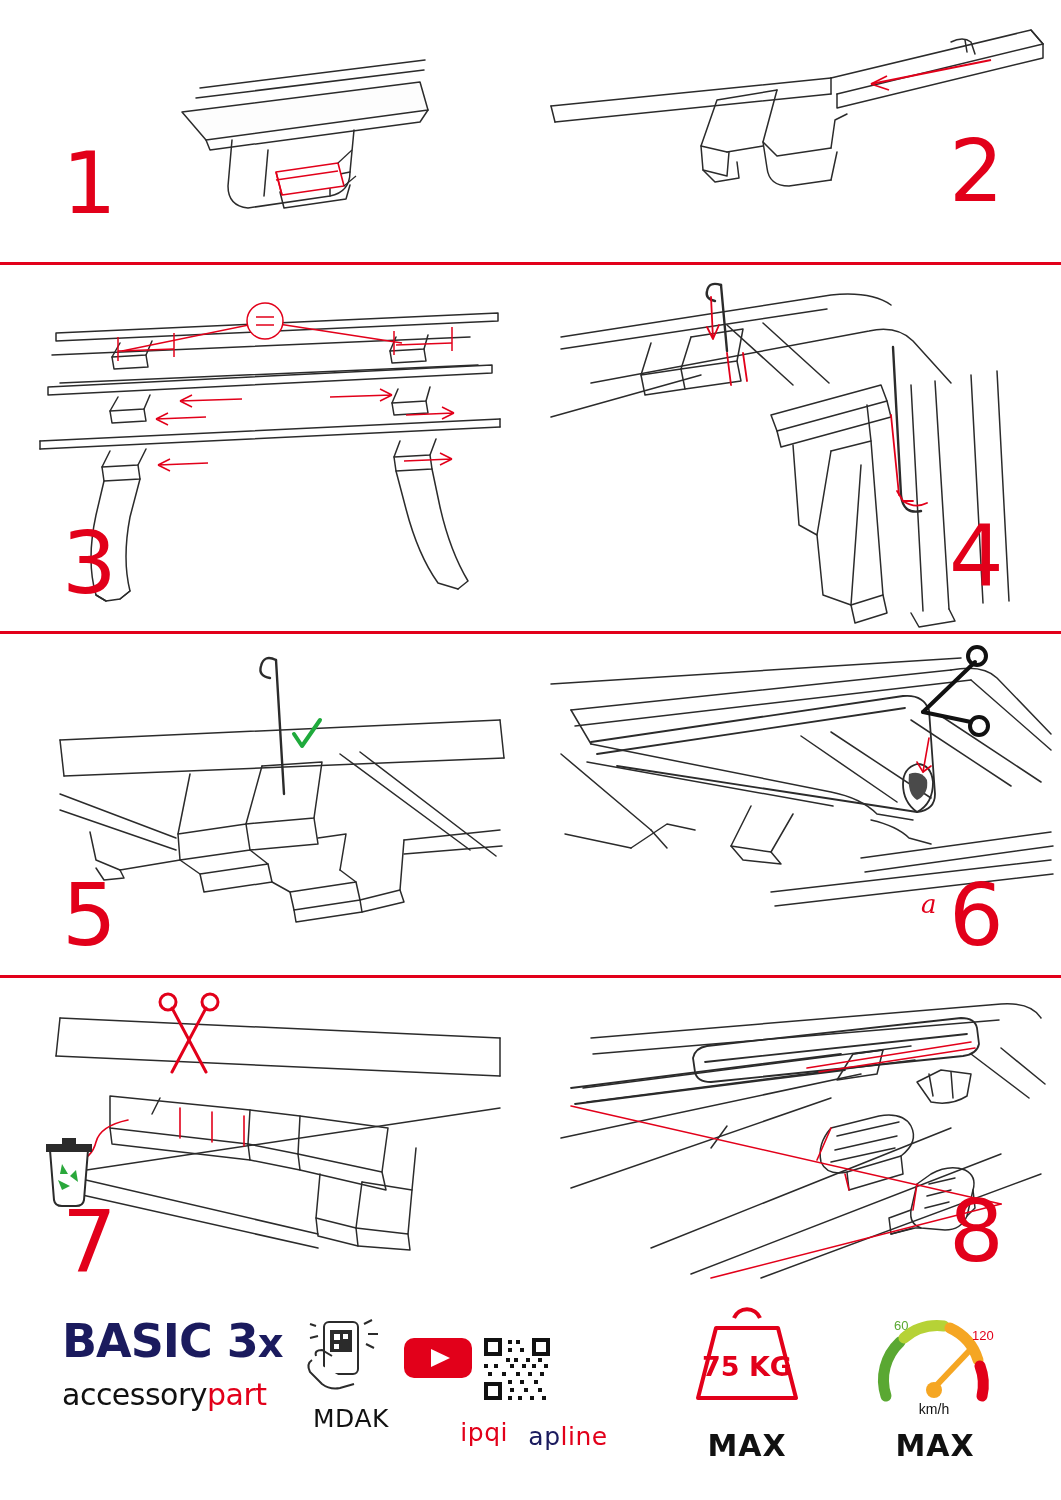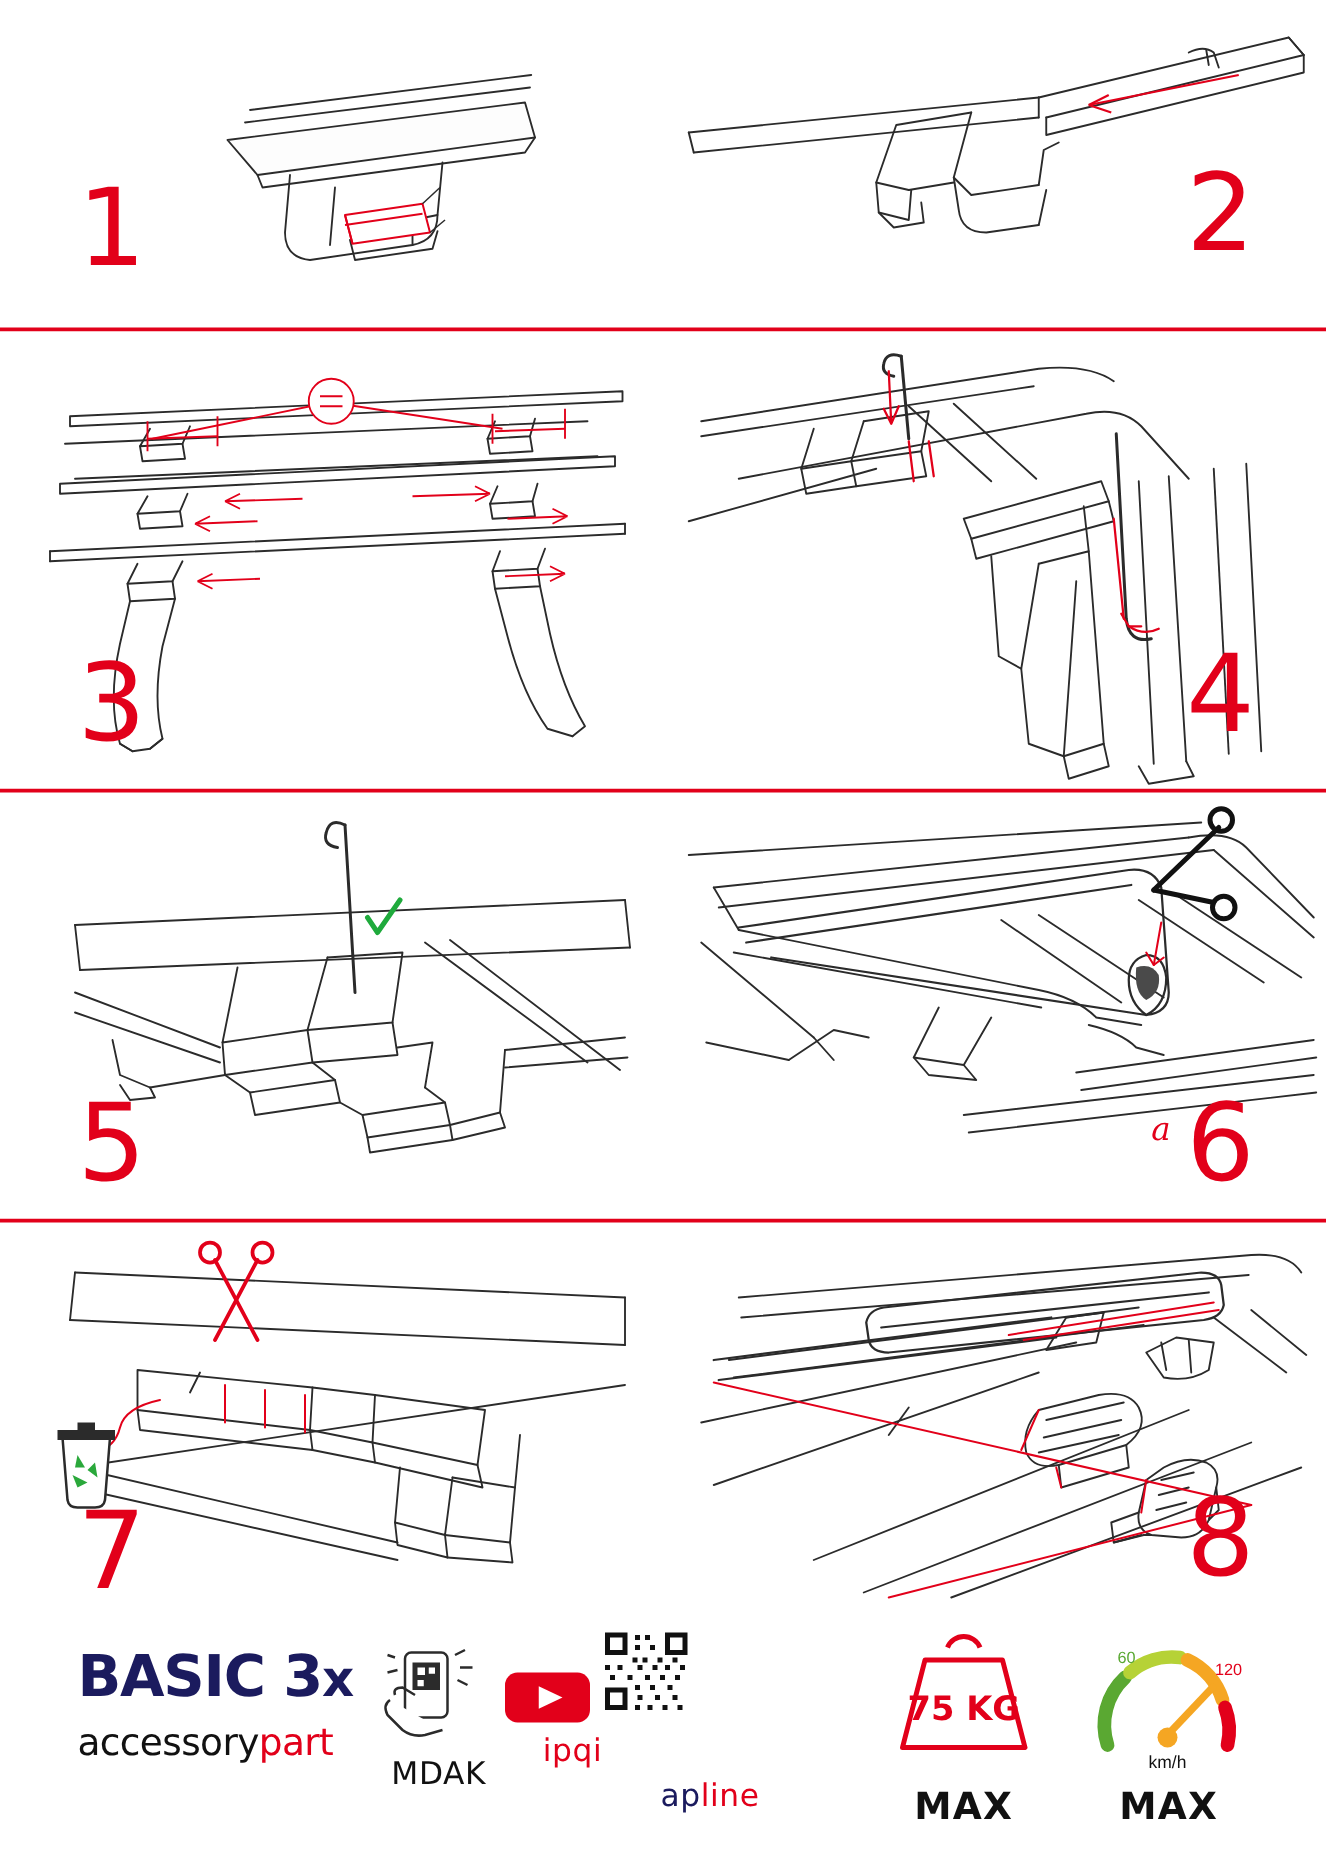--- a/index.html
+++ b/index.html
@@ -537,21 +537,21 @@
       <div class="logo-cap cap-mdak">MDAK</div>
     </div>
 
     <div class="logo-item" style="left:398px;top:42px;width:80px;">
       <svg width="80" height="52" viewBox="0 0 80 52">
         <rect x="6" y="6" width="68" height="40" rx="10" fill="#e2001a"></rect>
         <path d="M33 17 L52 26 L33 35 Z" fill="#ffffff"></path>
       </svg>
     </div>
 
-    <div class="logo-item" style="left:470px;top:12px;width:100px;">
+    <div class="logo-item" style="left:470px;top:44px;width:100px;text-align:right;">
       <svg width="100" height="74" viewBox="0 0 100 74">
         <rect x="12" y="2" width="70" height="66" fill="#ffffff"></rect>
         <g fill="#111111">
           <rect x="14" y="4" width="18" height="18"></rect>
             <rect x="18" y="8" width="10" height="10" fill="#fff"></rect>
           <rect x="62" y="4" width="18" height="18"></rect>
             <rect x="66" y="8" width="10" height="10" fill="#fff"></rect>
           <rect x="14" y="48" width="18" height="18"></rect>
             <rect x="18" y="52" width="10" height="10" fill="#fff"></rect>
           <rect x="38" y="6" width="4" height="4"></rect>
@@ -587,21 +587,21 @@
       </svg>
       <div class="logo-cap cap-ipqi" style="position:relative;left:-62px;top:0;">ipqi</div>
     </div>
 
     <div class="logo-item" style="left:478px;top:122px;width:180px;">
       <div class="logo-cap" style="text-align:center;">
         <span class="cap-apline-ap">ap</span><span class="cap-apline-line">line</span>
       </div>
     </div>
 
-    <div class="max-item" style="left:696px;top:12px;width:150px;">
+    <div class="max-item" style="left:672px;top:12px;width:150px;">
       <svg width="150" height="120" viewBox="0 0 150 120">
         <path d="M62 16 a14 14 0 0 1 26 0" fill="none" stroke="#e2001a" stroke-width="4"></path>
         <path d="M44 26 L106 26 L124 96 L26 96 Z" fill="#ffffff" stroke="#e2001a" stroke-width="4" stroke-linejoin="round"></path>
         <text class="weight-text" x="75" y="74" text-anchor="middle">75 KG</text>
       </svg>
       <div class="max-cap">MAX</div>
     </div>
 
     <div class="max-item" style="left:860px;top:10px;width:150px;text-align:center;">
       <svg width="150" height="122" viewBox="0 0 150 122">

